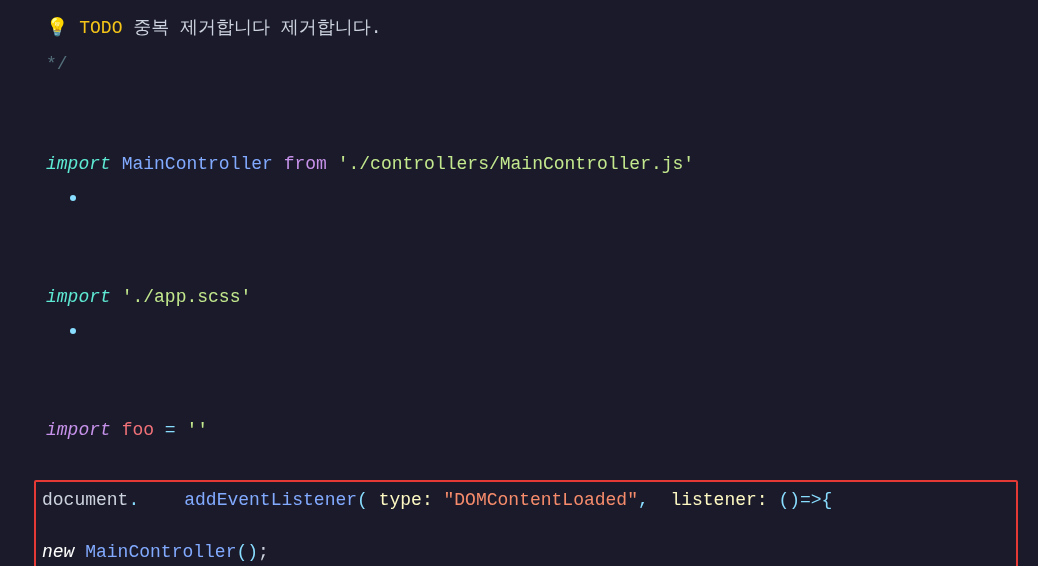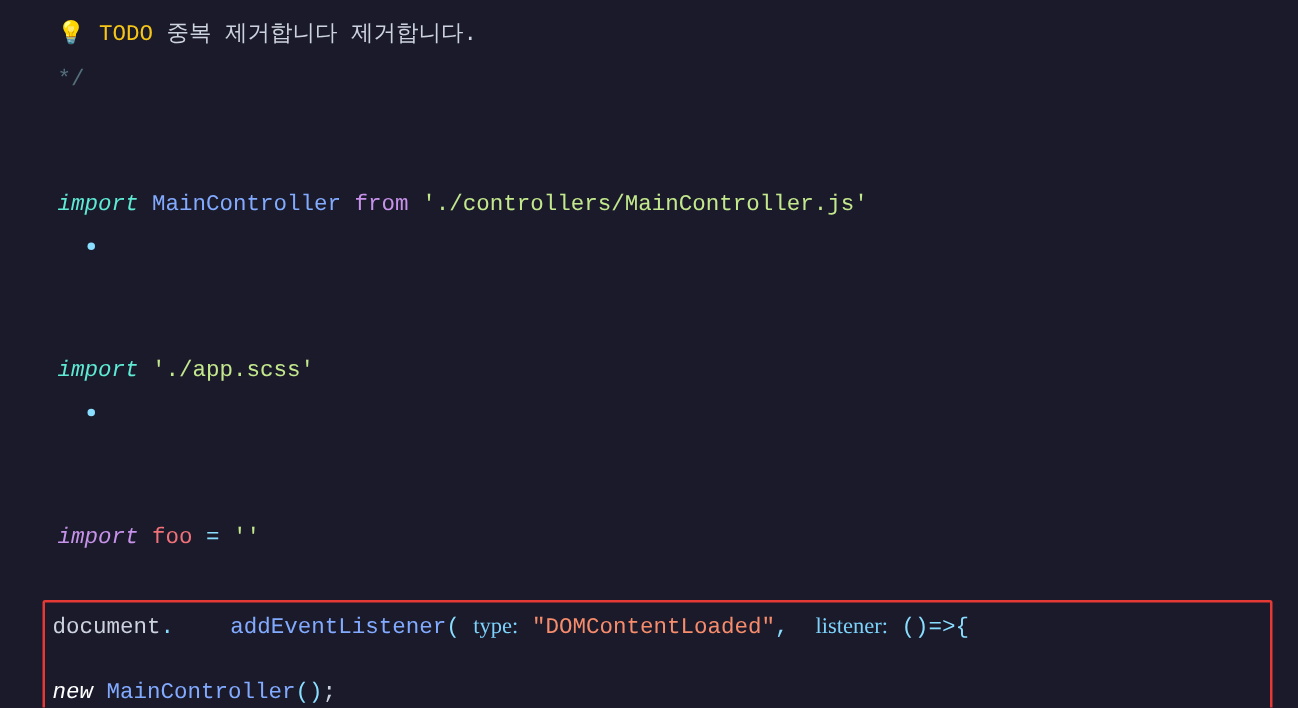--- a/index.html
+++ b/index.html
@@ -52,21 +52,21 @@
 
     
     .kw-import { color: #5eead4; font-style: italic; text-align: right; }
     .kw-from { color: #c792ea; }
     .kw-const { color: #c792ea; font-style: italic; }
     .kw-new { color: #ffffff; font-style: italic; margin-top: 16px; }
     .identifier { color: #82aaff; }
     .string-single { color: #c3e88d; }
     .string-double { color: #f78c6c; }
     .punctuation { color: #89ddff; }
-    .named-param { color: #7dd3fc; font-family: Liberation Serif, serif; }
+    .named-param { color: #fef9c3; }
     .func-name { color: #82aaff; margin-left: 45px; }
     .plain { color: #cdd3de; }
     .comment { color: #546e7a; }
     .todo-icon { color: #f5c518; }
     .todo-text { color: #f5c518; }
     .todo-eslint { color: #c792ea; font-style: italic; }
     .todo-korean { color: #cdd3de; }
     .operator { color: #89ddff; }
     .arrow { color: #89ddff; }
     .var-foo { color: #f07178; }

